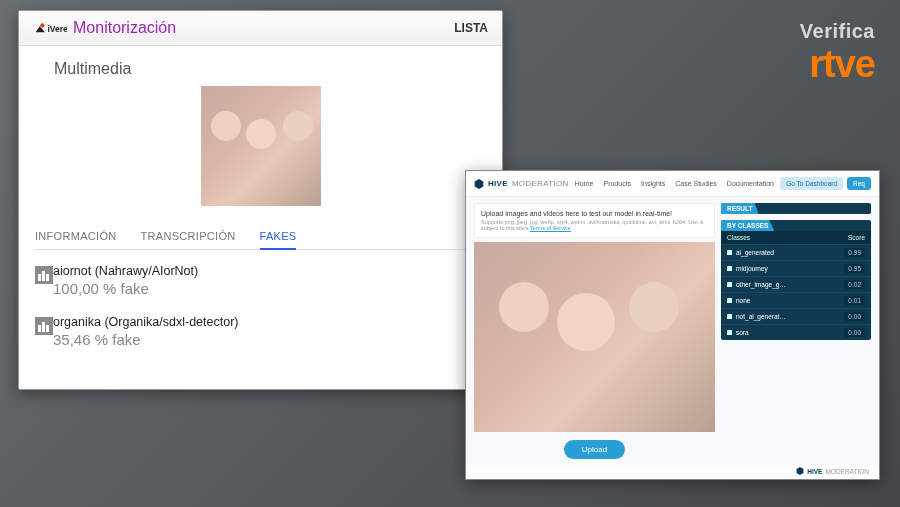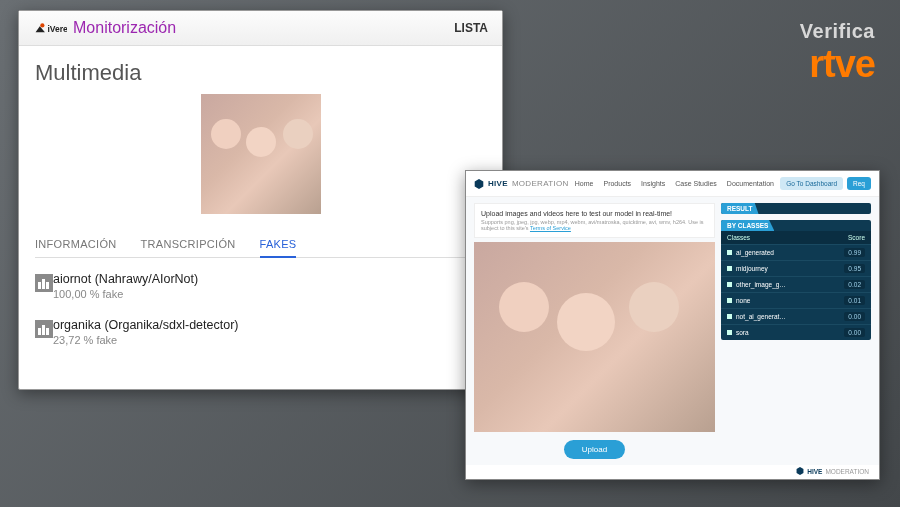--- a/index.html
+++ b/index.html
@@ -25,21 +25,21 @@
   .cl-header {
     display: flex; align-items: center; justify-content: space-between;
     padding: 8px 14px; border-bottom: 1px solid #ddd;
     background: linear-gradient(#fcfcfc,#f0f0f0);
   }
   .cl-logo { display: flex; align-items: center; gap: 6px; }
   .cl-logo svg { width: 34px; height: 18px; }
   .cl-title { color: #9c27b0; font-size: 16px; font-weight: 500; }
   .cl-lista { font-size: 12px; color: #333; font-weight: 600; }
   .cl-body { padding: 14px 16px 0; flex: 1; }
-  .cl-section-label { color: #555; font-size: 22px; margin-bottom: 8px; }
+  .cl-section-label { color: #555; font-size: 16px; margin-bottom: 8px; margin-left: 19px; }
   .cl-thumb {
     width: 120px; height: 120px; margin: 0 auto 18px;
     background: linear-gradient(135deg,#c9a8a0 0%,#d9b8a8 40%,#e8c8b8 60%,#b8a090 100%);
     position: relative; overflow: hidden;
   }
   .cl-thumb::before, .cl-thumb::after {
     content:""; position:absolute; border-radius:50%;
   }
   .cl-thumb::before { width:30px;height:30px;background:#f0d0c0;left:10px;top:25px; box-shadow: 35px 8px 0 #f2d4c4, 72px 0px 0 #ead0c0; }
   .cl-tabs { display: flex; gap: 24px; border-bottom: 1px solid #ddd; margin-top: 4px; }
@@ -51,21 +51,21 @@
     width: 18px; height: 18px; background: #8a8a8a; position: relative; flex-shrink: 0; margin-top: 2px;
   }
   .cl-row .bar-icon::before {
     content:""; position:absolute; left:3px; bottom:3px; width:3px; height:7px; background:#fff;
     box-shadow: 4px 0 0 #fff, 8px 0 0 #fff;
   }
   .cl-row .bar-icon::after {
     content:""; position:absolute; left:7px; bottom:3px; width:3px; height:10px; background:#fff;
   }
   .cl-row .txt .name { font-size: 12.5px; color: #222; }
-  .cl-row .txt .score { font-size: 11px; color: #888; margin-top: 2px; }
+  .cl-row .txt .score { font-size: 15px; color: #888; margin-top: 2px; }
 
   
   .card-right {
     position: absolute; right: 20px; top: 170px;
     width: 415px; height: 310px;
     background: #fff; border: 1px solid #888;
     box-shadow: 0 4px 16px rgba(0,0,0,.4);
     font-size: 8px;
   }
   .cr-header {
@@ -143,21 +143,21 @@
         <div class="bar-icon"></div>
         <div class="txt">
           <div class="name">aiornot (Nahrawy/AIorNot)</div>
           <div class="score">100,00 % fake</div>
         </div>
       </div>
       <div class="cl-row">
         <div class="bar-icon"></div>
         <div class="txt">
           <div class="name">organika (Organika/sdxl-detector)</div>
-          <div class="score">23,72 % fake</div>
+          <div class="score">35,46 % fake</div>
         </div>
       </div>
     </div>
   </div>
 </div>
 
 <div class="card-right">
   <div class="cr-header">
     <div class="cr-logo">
       <svg viewBox="0 0 10 10">

